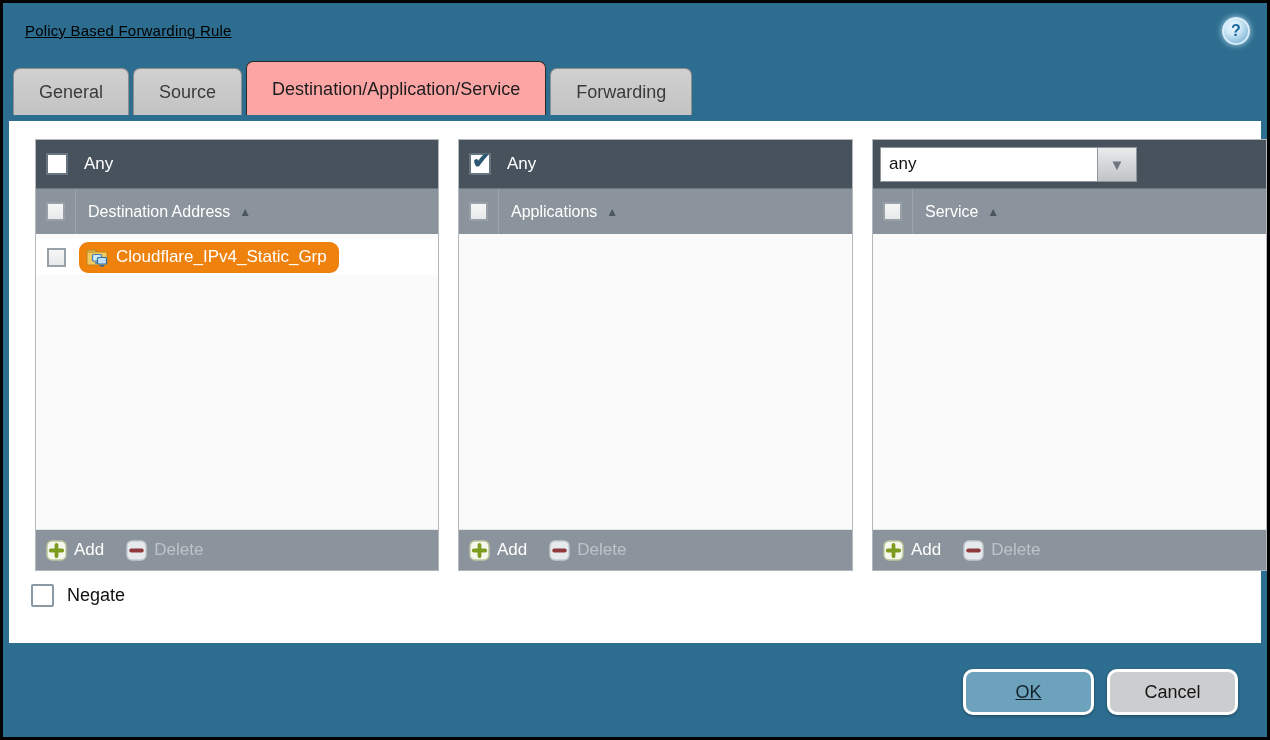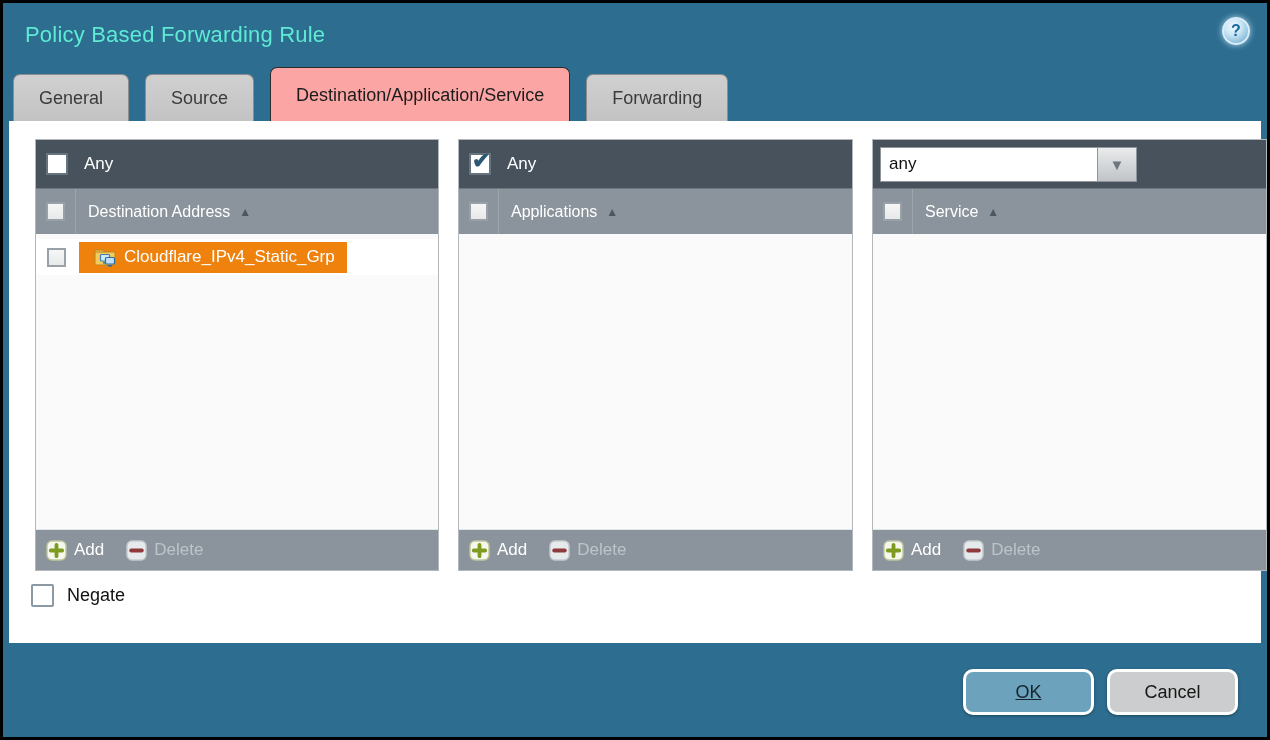--- a/index.html
+++ b/index.html
@@ -4,29 +4,29 @@
 <style>
   * { margin:0; padding:0; box-sizing:border-box; }
   body { width:1270px; height:740px; font-family:"Liberation Sans", sans-serif; }
 
   .dialog {
     position:relative; width:1270px; height:740px;
     background:#2d6d8f; border:3px solid #000; overflow:hidden;
   }
 
   
-  .title { position:absolute; left:22px; top:19px; font-size:22px; color:#5eead4; font-weight:400; letter-spacing:.2px; }
+  .title { position:absolute; left:22px; top:19px; font-size:15px; color:#000000; font-weight:400; letter-spacing:.2px;text-decoration:underline; }
   .help { position:absolute; right:17px; top:14px; width:28px; height:28px; border-radius:50%;
     background:radial-gradient(circle at 38% 32%, #eef8ff 0%, #cfe9f7 35%, #9cc9e2 65%, #5e9ec6 100%);
     border:2px solid #d8edf9; box-shadow:0 0 6px rgba(190,227,248,.9);
     display:flex; align-items:center; justify-content:center; cursor:pointer; }
   .help span { color:#16689f; font-weight:bold; font-size:16px; }
 
   
-  .tabs { position:absolute; left:10px; top:64px; height:54px; display:flex; align-items:flex-end; gap:16px; }
+  .tabs { position:absolute; left:10px; top:58px; height:54px; display:flex; align-items:flex-end; gap:4px; }
   .tab {
     height:47px; line-height:47px; padding:0 25px; font-size:18px; color:#3b3b3b;
     background:linear-gradient(#d0d0d0,#c3c3c3); border:1px solid #8e8e8e; border-bottom:none;
     border-radius:7px 7px 0 0; white-space:nowrap; cursor:pointer;
   }
   .tab.active {
     height:54px; line-height:54px; background:#fca5a5; color:#1c1c1c;
     border-color:#2a2a2a; border-width:1px; z-index:3; font-size:18px;
   }
 
@@ -38,21 +38,21 @@
   .panel.first { width:404px; }
 
   .panel-top { height:48px; background:#47525d; display:flex; align-items:center; padding-left:10px; flex:none; }
   .panel-colhead { height:46px; background:#8b949c; display:flex; align-items:center; color:#fff; font-size:16px; flex:none; border-top:1px solid #6e7880; }
   .cb-cell { width:40px; height:100%; display:flex; align-items:center; justify-content:center; border-right:1px solid #9da5ac; flex:none; }
   .colhead-label { margin-left:12px; }
   .sort-arrow { margin-left:9px; font-size:12px; color:#4b5660; }
 
   .panel-list { flex:1; background:#fafafa; padding-top:5px; overflow:hidden; }
   .list-row { display:flex; align-items:center; height:36px; padding-left:11px; background:#fff; }
-  .item-chip { margin-left:13px; height:31px; background:#ef820d; color:#fff; display:flex; align-items:center; gap:8px; padding:0 12px 0 15px; font-size:17px; cursor:pointer; }
+  .item-chip { margin-left:13px; height:31px; background:#ef820d; color:#fff; display:flex; align-items:center; gap:8px; padding:0 12px 0 7px; font-size:17px; cursor:pointer;border-radius:9px; }
 
   .panel-footer { height:41px; background:#8b949c; display:flex; align-items:center; padding-left:10px; gap:22px; flex:none; border-top:1px solid #e4e7e9; }
   .foot-btn { display:flex; align-items:center; gap:7px; font-size:17px; cursor:pointer; }
   .foot-btn.add { color:#fff; }
   .foot-btn.delete { color:#bdc4c9; cursor:default;text-align:center; }
 
   
   .cb { background:#fff; border:2px solid #66747f; flex:none; position:relative; }
   .cb-lg { width:22px; height:22px; }
   .cb-sm { width:19px; height:19px; background:linear-gradient(#f6f6f6,#e7e9ea); border:2px solid #98a1a8; }

